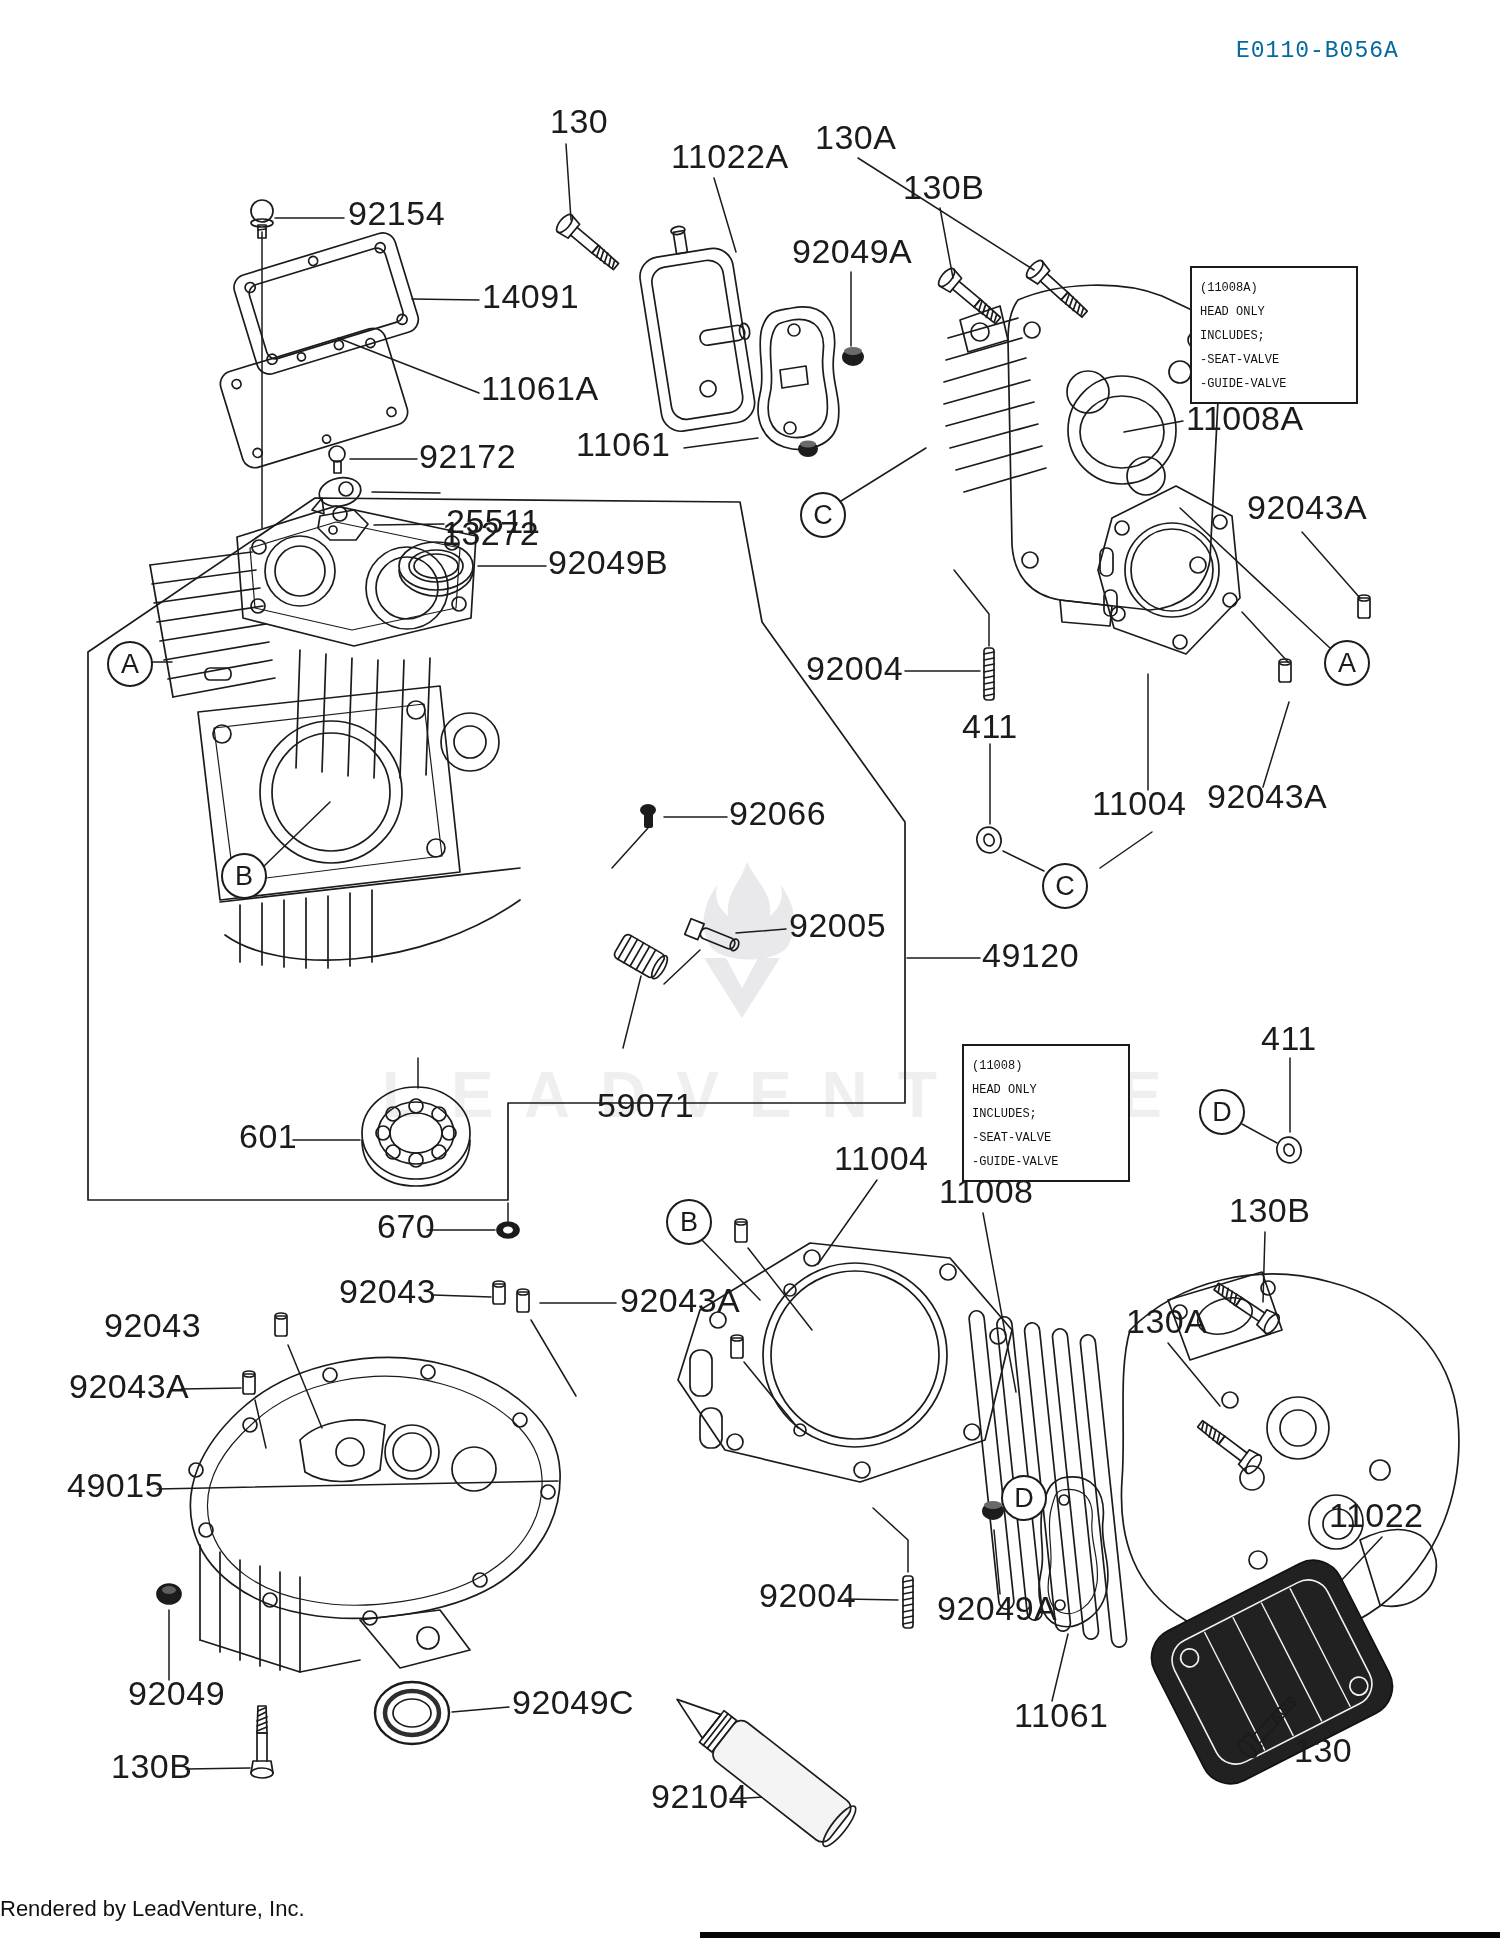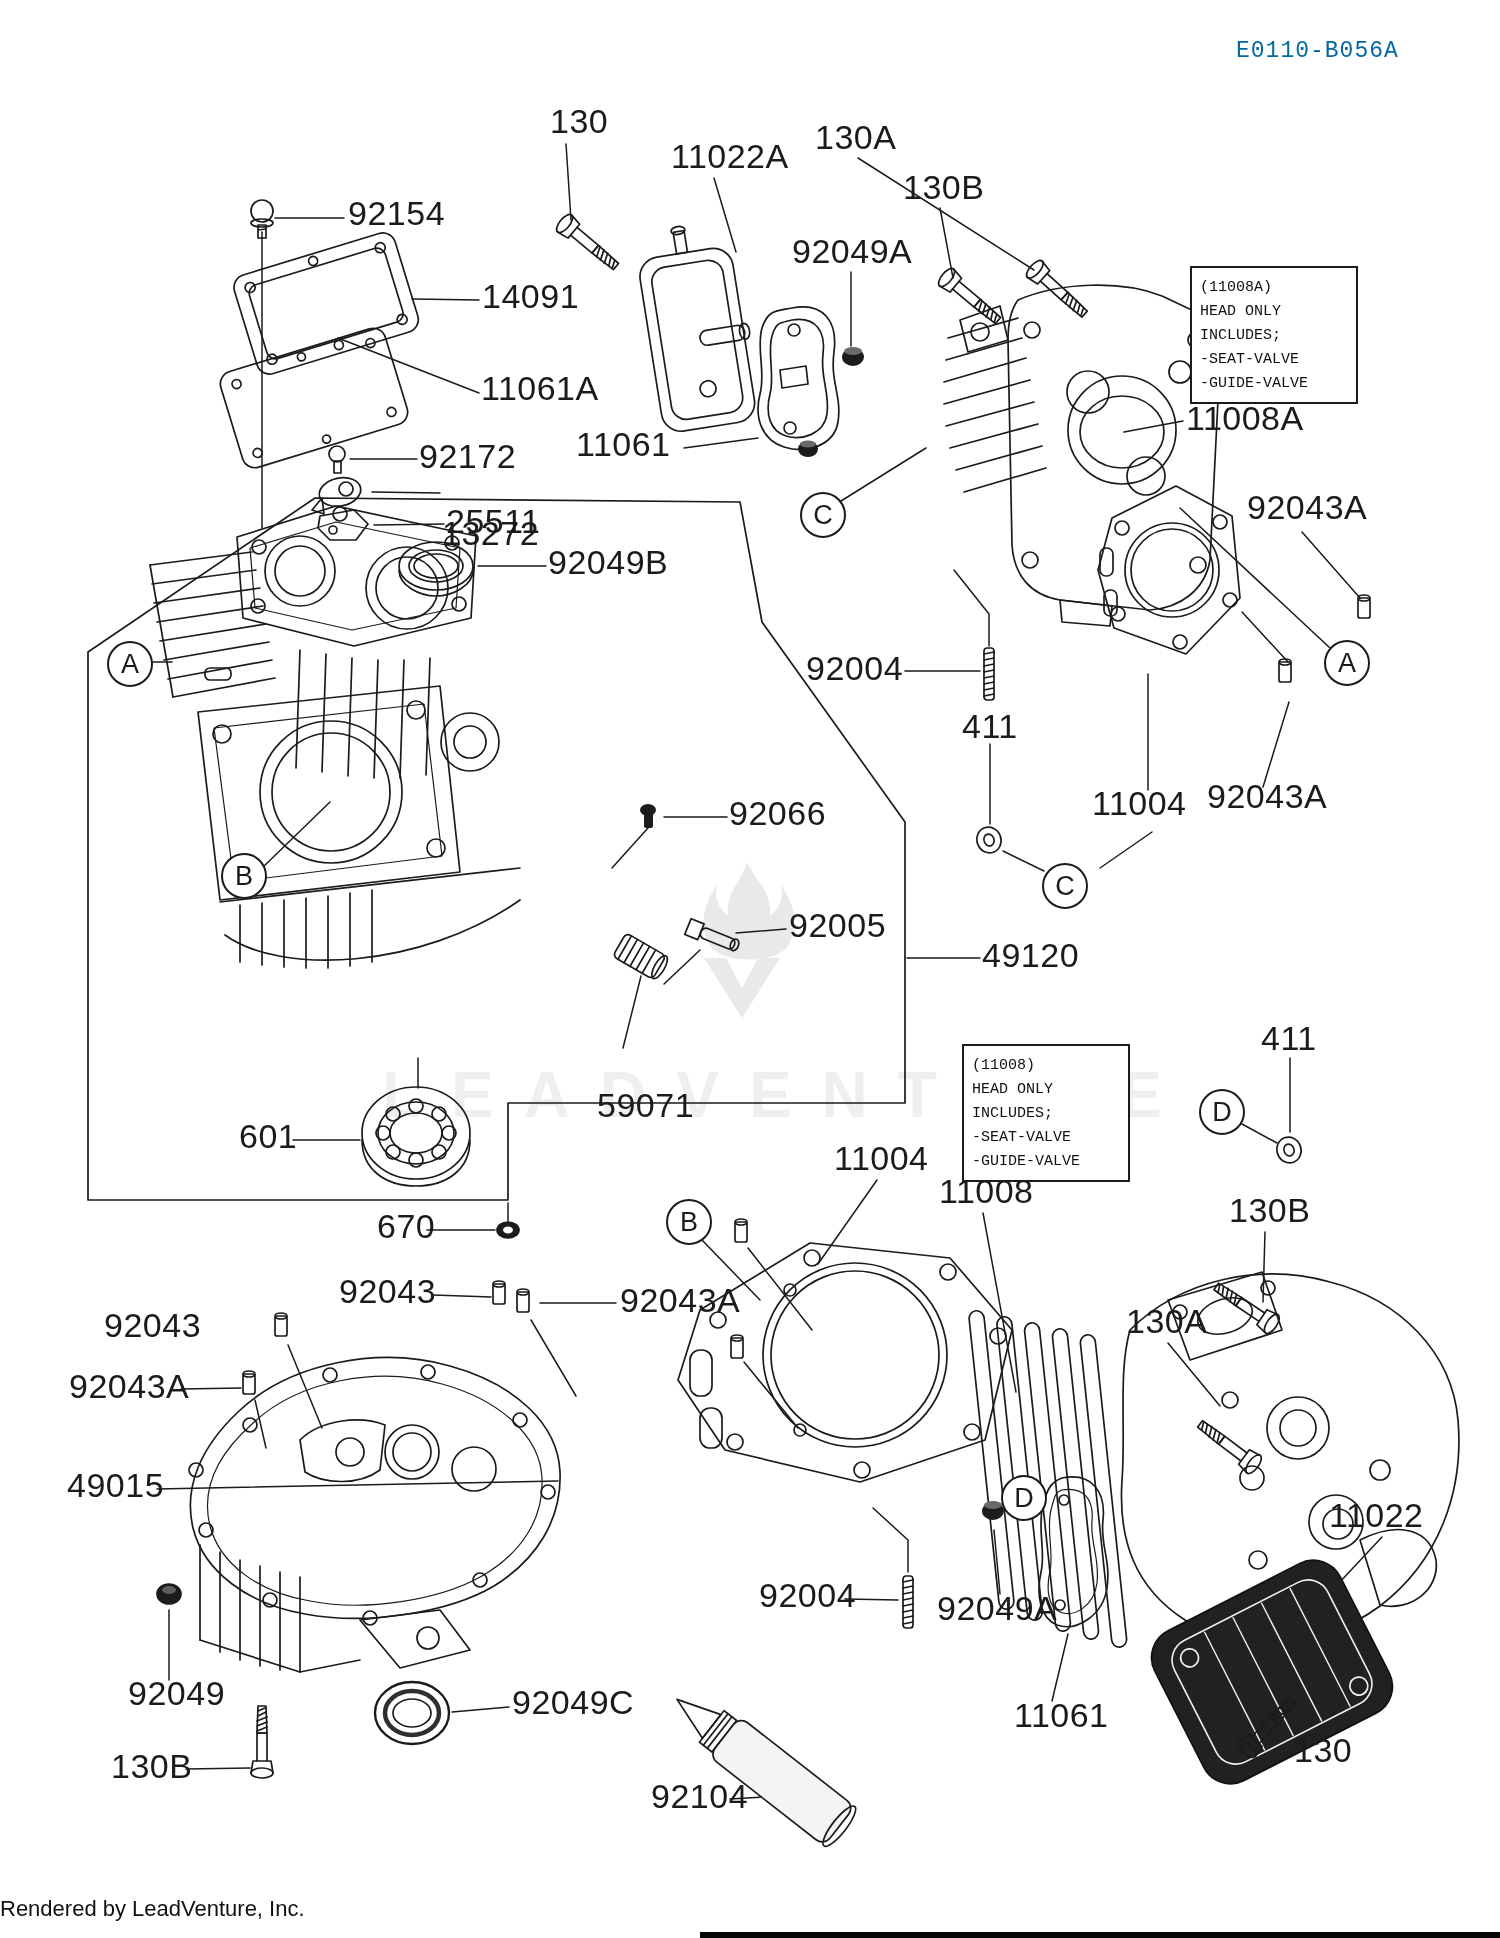--- a/index.html
+++ b/index.html
@@ -5,21 +5,21 @@
   html,body{margin:0;padding:0;background:#ffffff;}
   #page{position:relative;width:1500px;height:1938px;background:#ffffff;overflow:hidden;
         font-family:"Liberation Sans",sans-serif;color:#1a1a1a;}
   #drawing{position:absolute;left:0;top:0;}
   .layer{position:absolute;left:0;top:0;width:1500px;height:1938px;pointer-events:none;}
   .part-label{position:absolute;font-size:34px;line-height:1;letter-spacing:.5px;color:#1b1b1b;white-space:nowrap;}
   .ref-circle{position:absolute;width:42px;height:42px;border:2.5px solid #1b1b1b;border-radius:50%;
               background:#fff;display:flex;align-items:center;justify-content:center;
               font-size:27px;color:#1b1b1b;}
   .info-box{position:absolute;border:2px solid #1b1b1b;background:#fff;
-            font-family:"Liberation Mono",monospace;font-size:15px;line-height:24px;
+            font-family:"Liberation Mono",monospace;font-size:12px;line-height:24px;
             padding:8px 8px 6px 8px;white-space:pre;color:#111;}
   #doc-code{position:absolute;left:1236px;top:38px;font-family:"Liberation Mono",monospace;
             font-size:23px;letter-spacing:1px;color:#0369a1;}
   #footer-credit{position:absolute;left:0;top:1896px;width:100%;
                  font-size:22px;color:#111;}
   #watermark-text{position:absolute;left:382px;top:1058px;font-size:64px;font-weight:bold;
                   letter-spacing:30px;color:rgba(50,50,70,0.08);white-space:nowrap;}
 </style>
 </head>
 <body>

